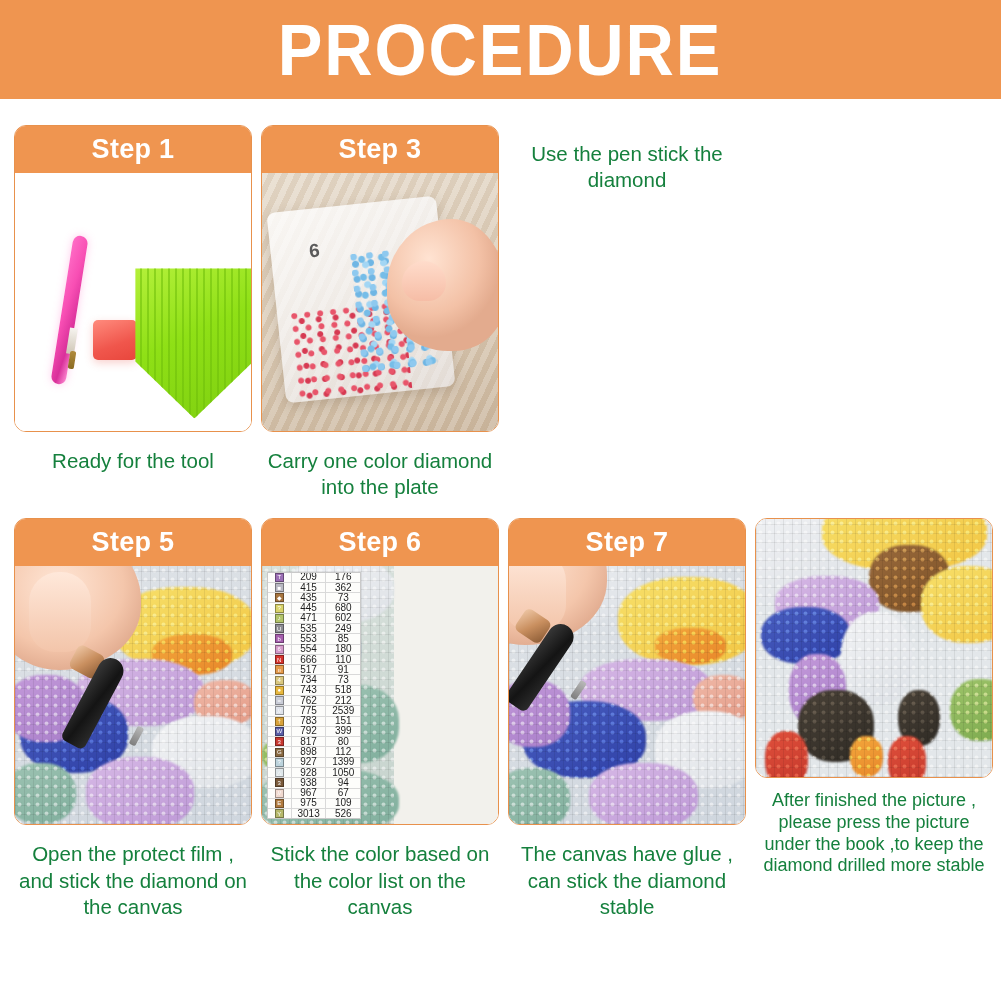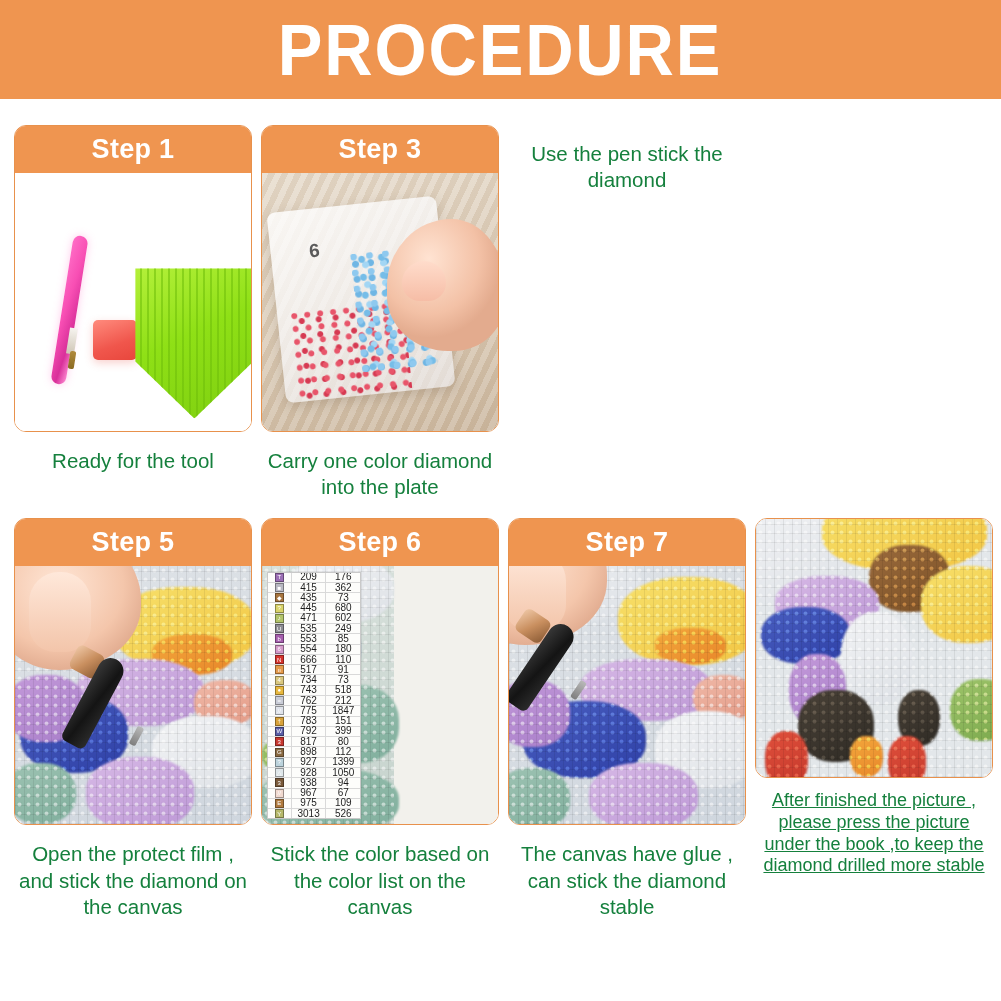--- a/index.html
+++ b/index.html
@@ -60,21 +60,21 @@
 
   .caption {
     width: 100%;
     text-align: center;
     color: #15803d;
     font-size: 20.5px;
     line-height: 1.28;
     padding: 16px 4px 0 4px;
     font-family: "Liberation Sans", sans-serif;
   }
-  .caption.small { font-size: 18px; line-height: 1.2; padding-top: 12px; text-decoration: underline; }
+  .caption.small { font-size: 18px; line-height: 1.2; padding-top: 12px; }
 
   
   .scene { position:absolute; inset:0; }
 
   
   .s1 { background:#ffffff; }
   .s1 .pen {
     position:absolute; left:20%; top:24%; width:15px; height:150px;
     background: linear-gradient(100deg,#ff6ec7 0%,#f84fb4 40%,#d9309a 75%,#ff8ed4 100%);
     border-radius: 8px; transform: rotate(9deg);
@@ -525,21 +525,21 @@
                     <div class="lg-chip" style="background: rgb(201, 204, 214);">=</div>
                   </div>
                   <div class="lg-code">762</div>
                   <div class="lg-count">212</div>
                 </div>
                 <div class="legend-row">
                   <div class="lg-sym">
                     <div class="lg-chip" style="background: rgb(223, 227, 234);">//</div>
                   </div>
                   <div class="lg-code">775</div>
-                  <div class="lg-count">1847</div>
+                  <div class="lg-count">2539</div>
                 </div>
                 <div class="legend-row">
                   <div class="lg-sym">
                     <div class="lg-chip" style="background: rgb(216, 162, 58);">†</div>
                   </div>
                   <div class="lg-code">783</div>
                   <div class="lg-count">151</div>
                 </div>
                 <div class="legend-row">
                   <div class="lg-sym">

